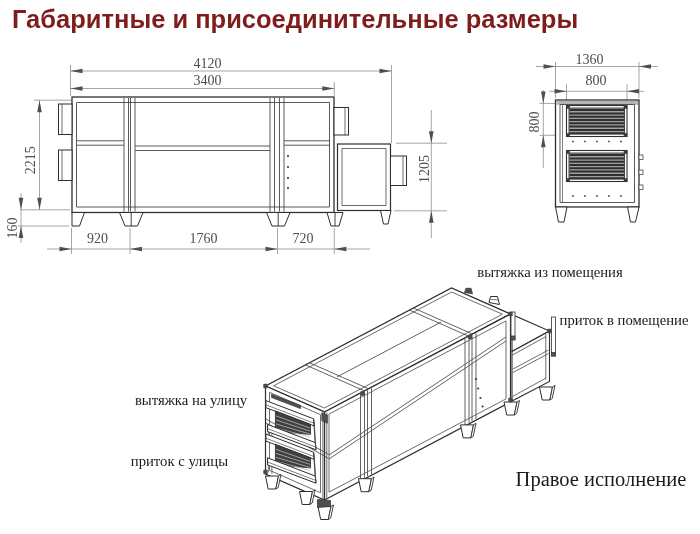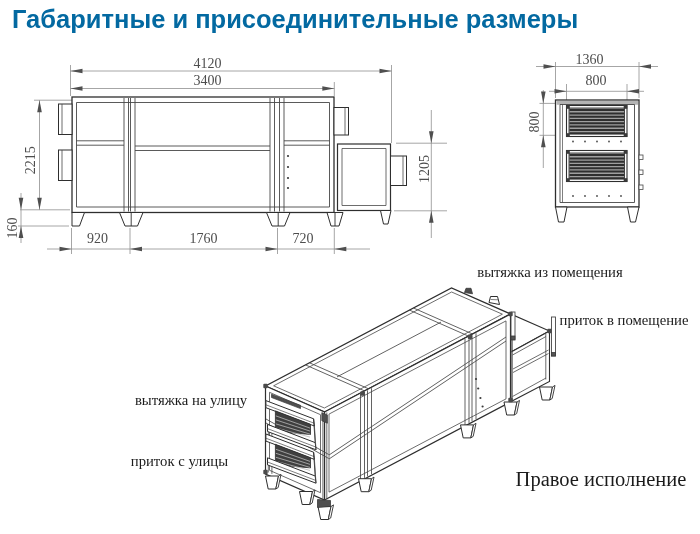--- a/index.html
+++ b/index.html
@@ -1,17 +1,17 @@
 <!DOCTYPE html>
 <html><head><meta charset="utf-8">
 <style>
 html,body{margin:0;padding:0;background:#ffffff;}
 #page{position:relative;width:700px;height:534px;background:#ffffff;overflow:hidden;}
 h1{position:absolute;left:12px;top:5px;margin:0;font-family:"Liberation Sans",sans-serif;
-    font-weight:bold;font-size:25.5px;color:#0369a1;letter-spacing:0px;}
+    font-weight:bold;font-size:25.5px;color:#7f1d1d;letter-spacing:0px;}
 svg{position:absolute;left:0;top:0;}
 </style></head>
 <body>
 <div id="page">
 <svg width="700" height="534" viewBox="0 0 700 534">
 <line x1="70.5" y1="65.0" x2="70.5" y2="96.0" stroke="#8f8f8f" stroke-width="0.8"></line>
 <line x1="391.5" y1="65.0" x2="391.5" y2="143.0" stroke="#8f8f8f" stroke-width="0.8"></line>
 <line x1="70.5" y1="71.0" x2="391.5" y2="71.0" stroke="#8f8f8f" stroke-width="0.8"></line>
 <path d="M70.5,71.0 L82.5,68.7 L82.5,73.3Z" fill="#4f4f4f"></path>
 <path d="M391.5,71.0 L379.5,73.3 L379.5,68.7Z" fill="#4f4f4f"></path>

